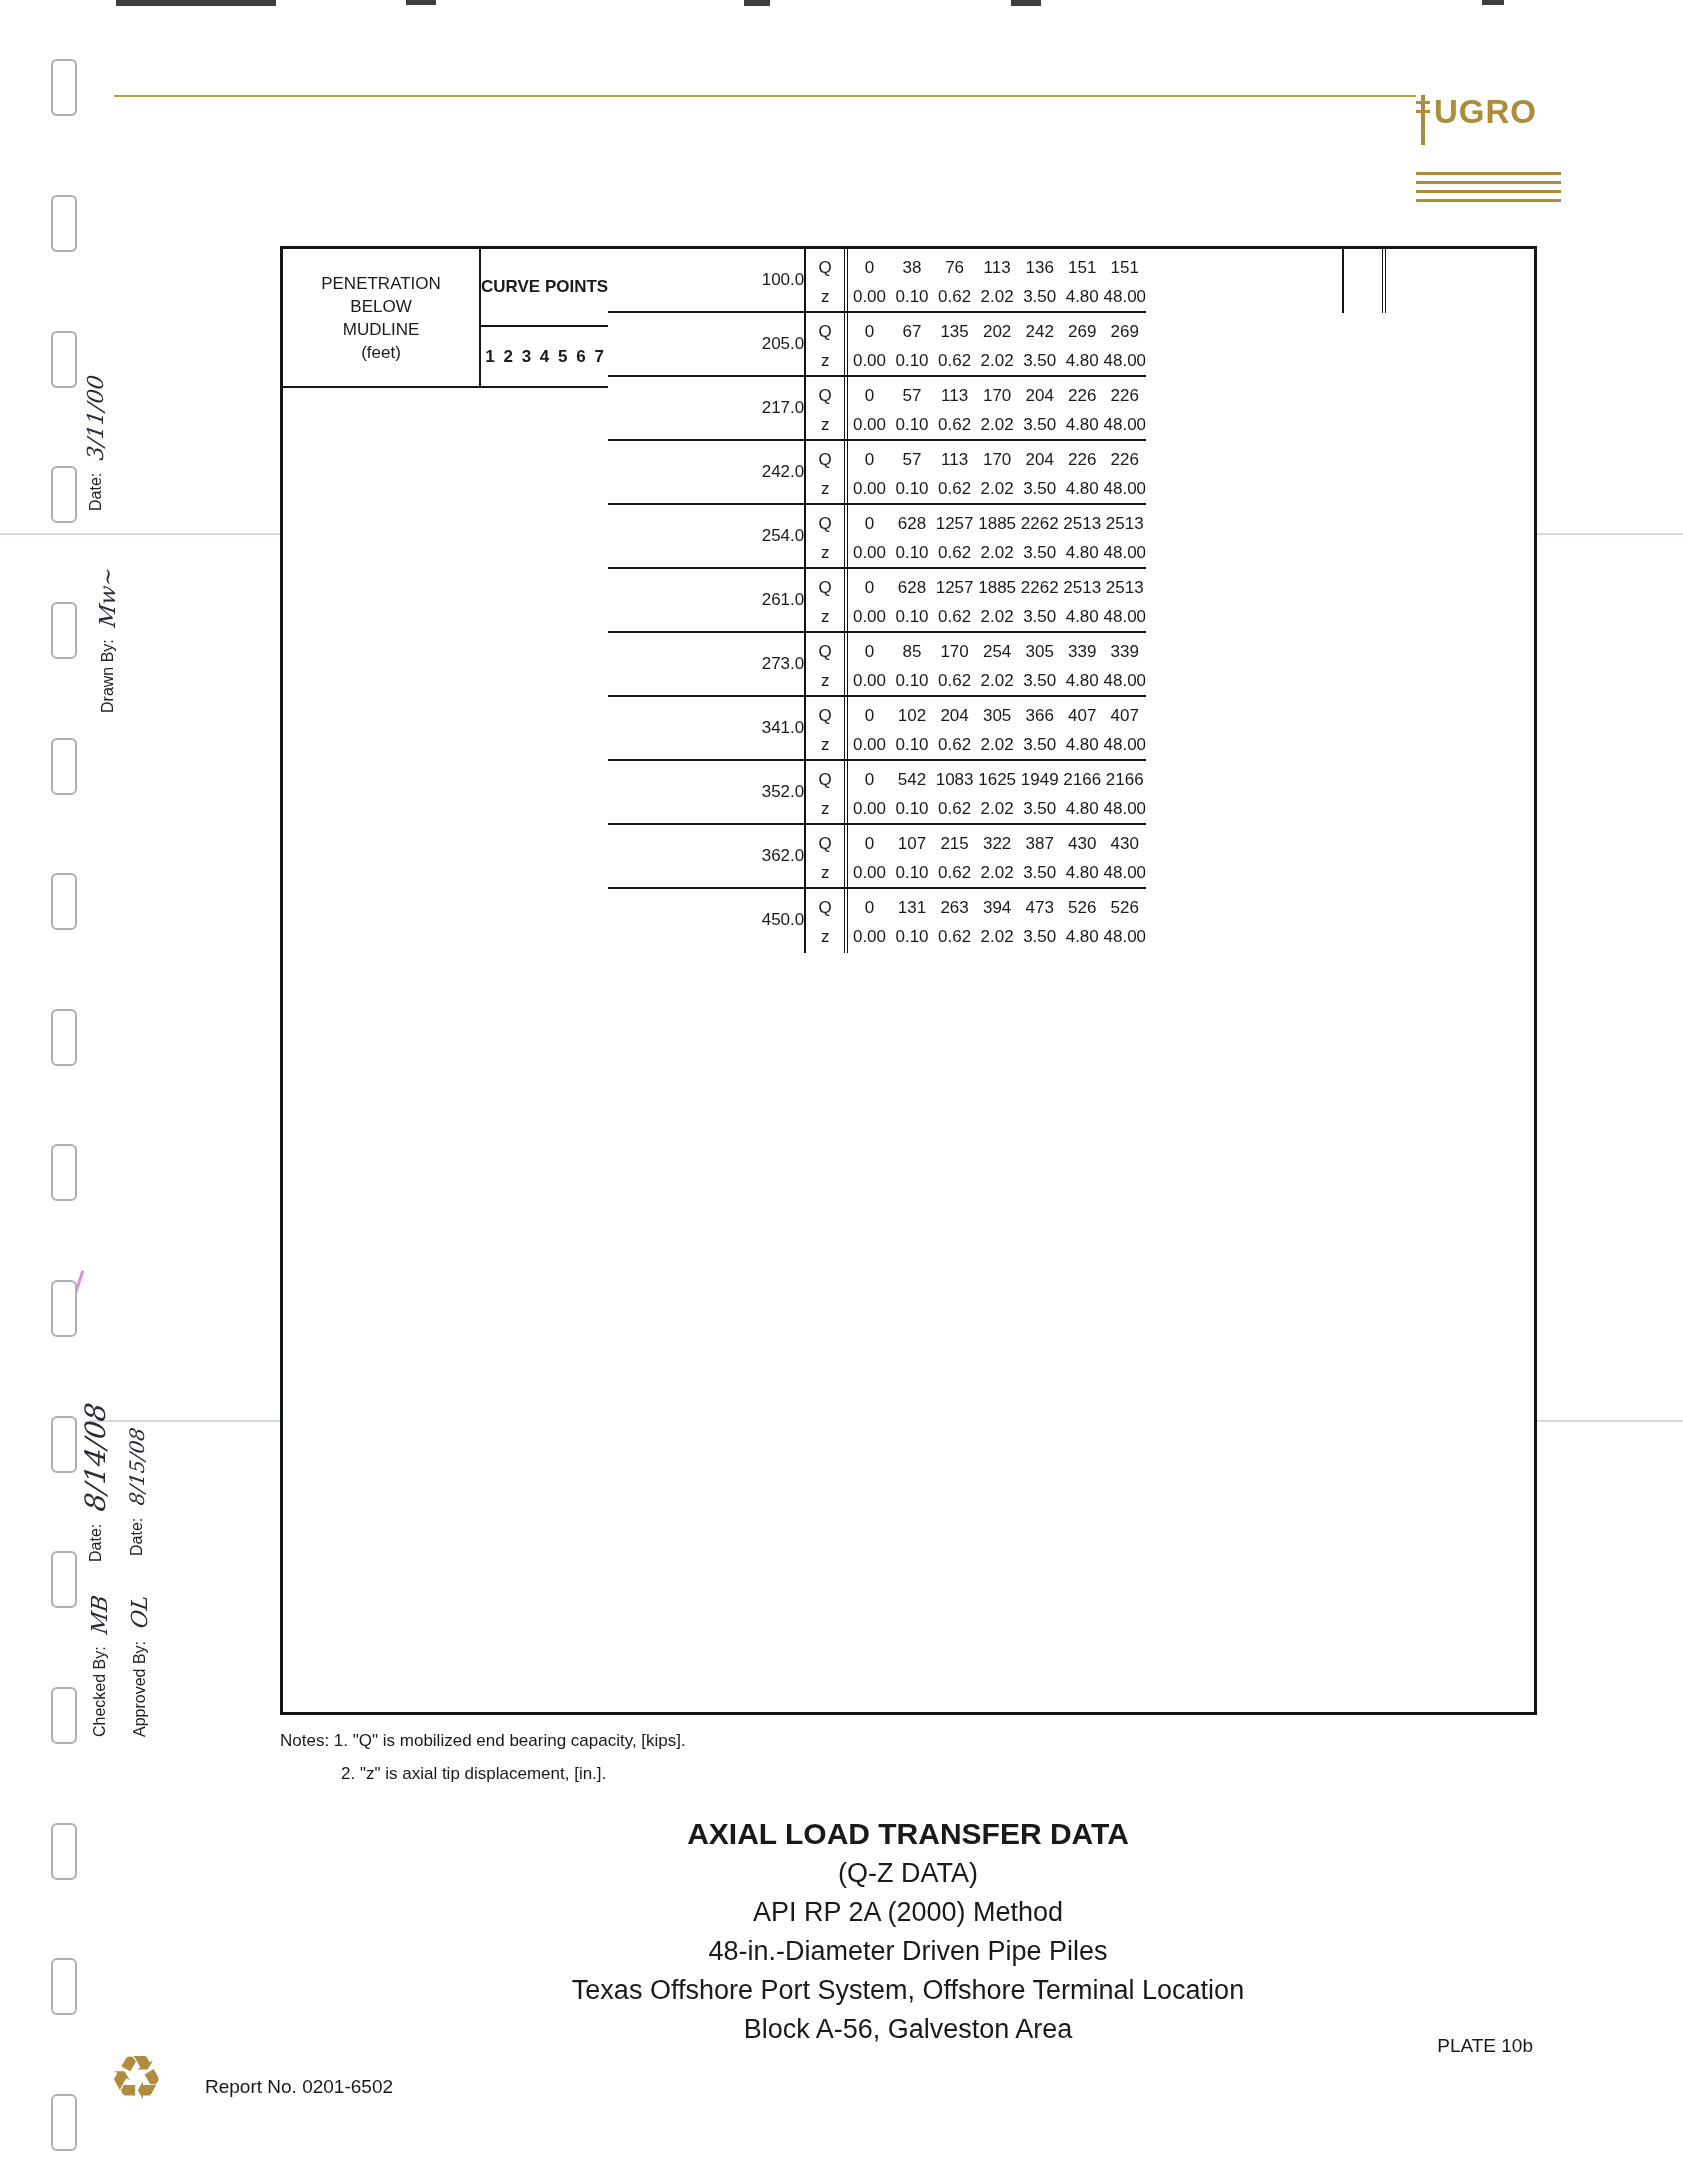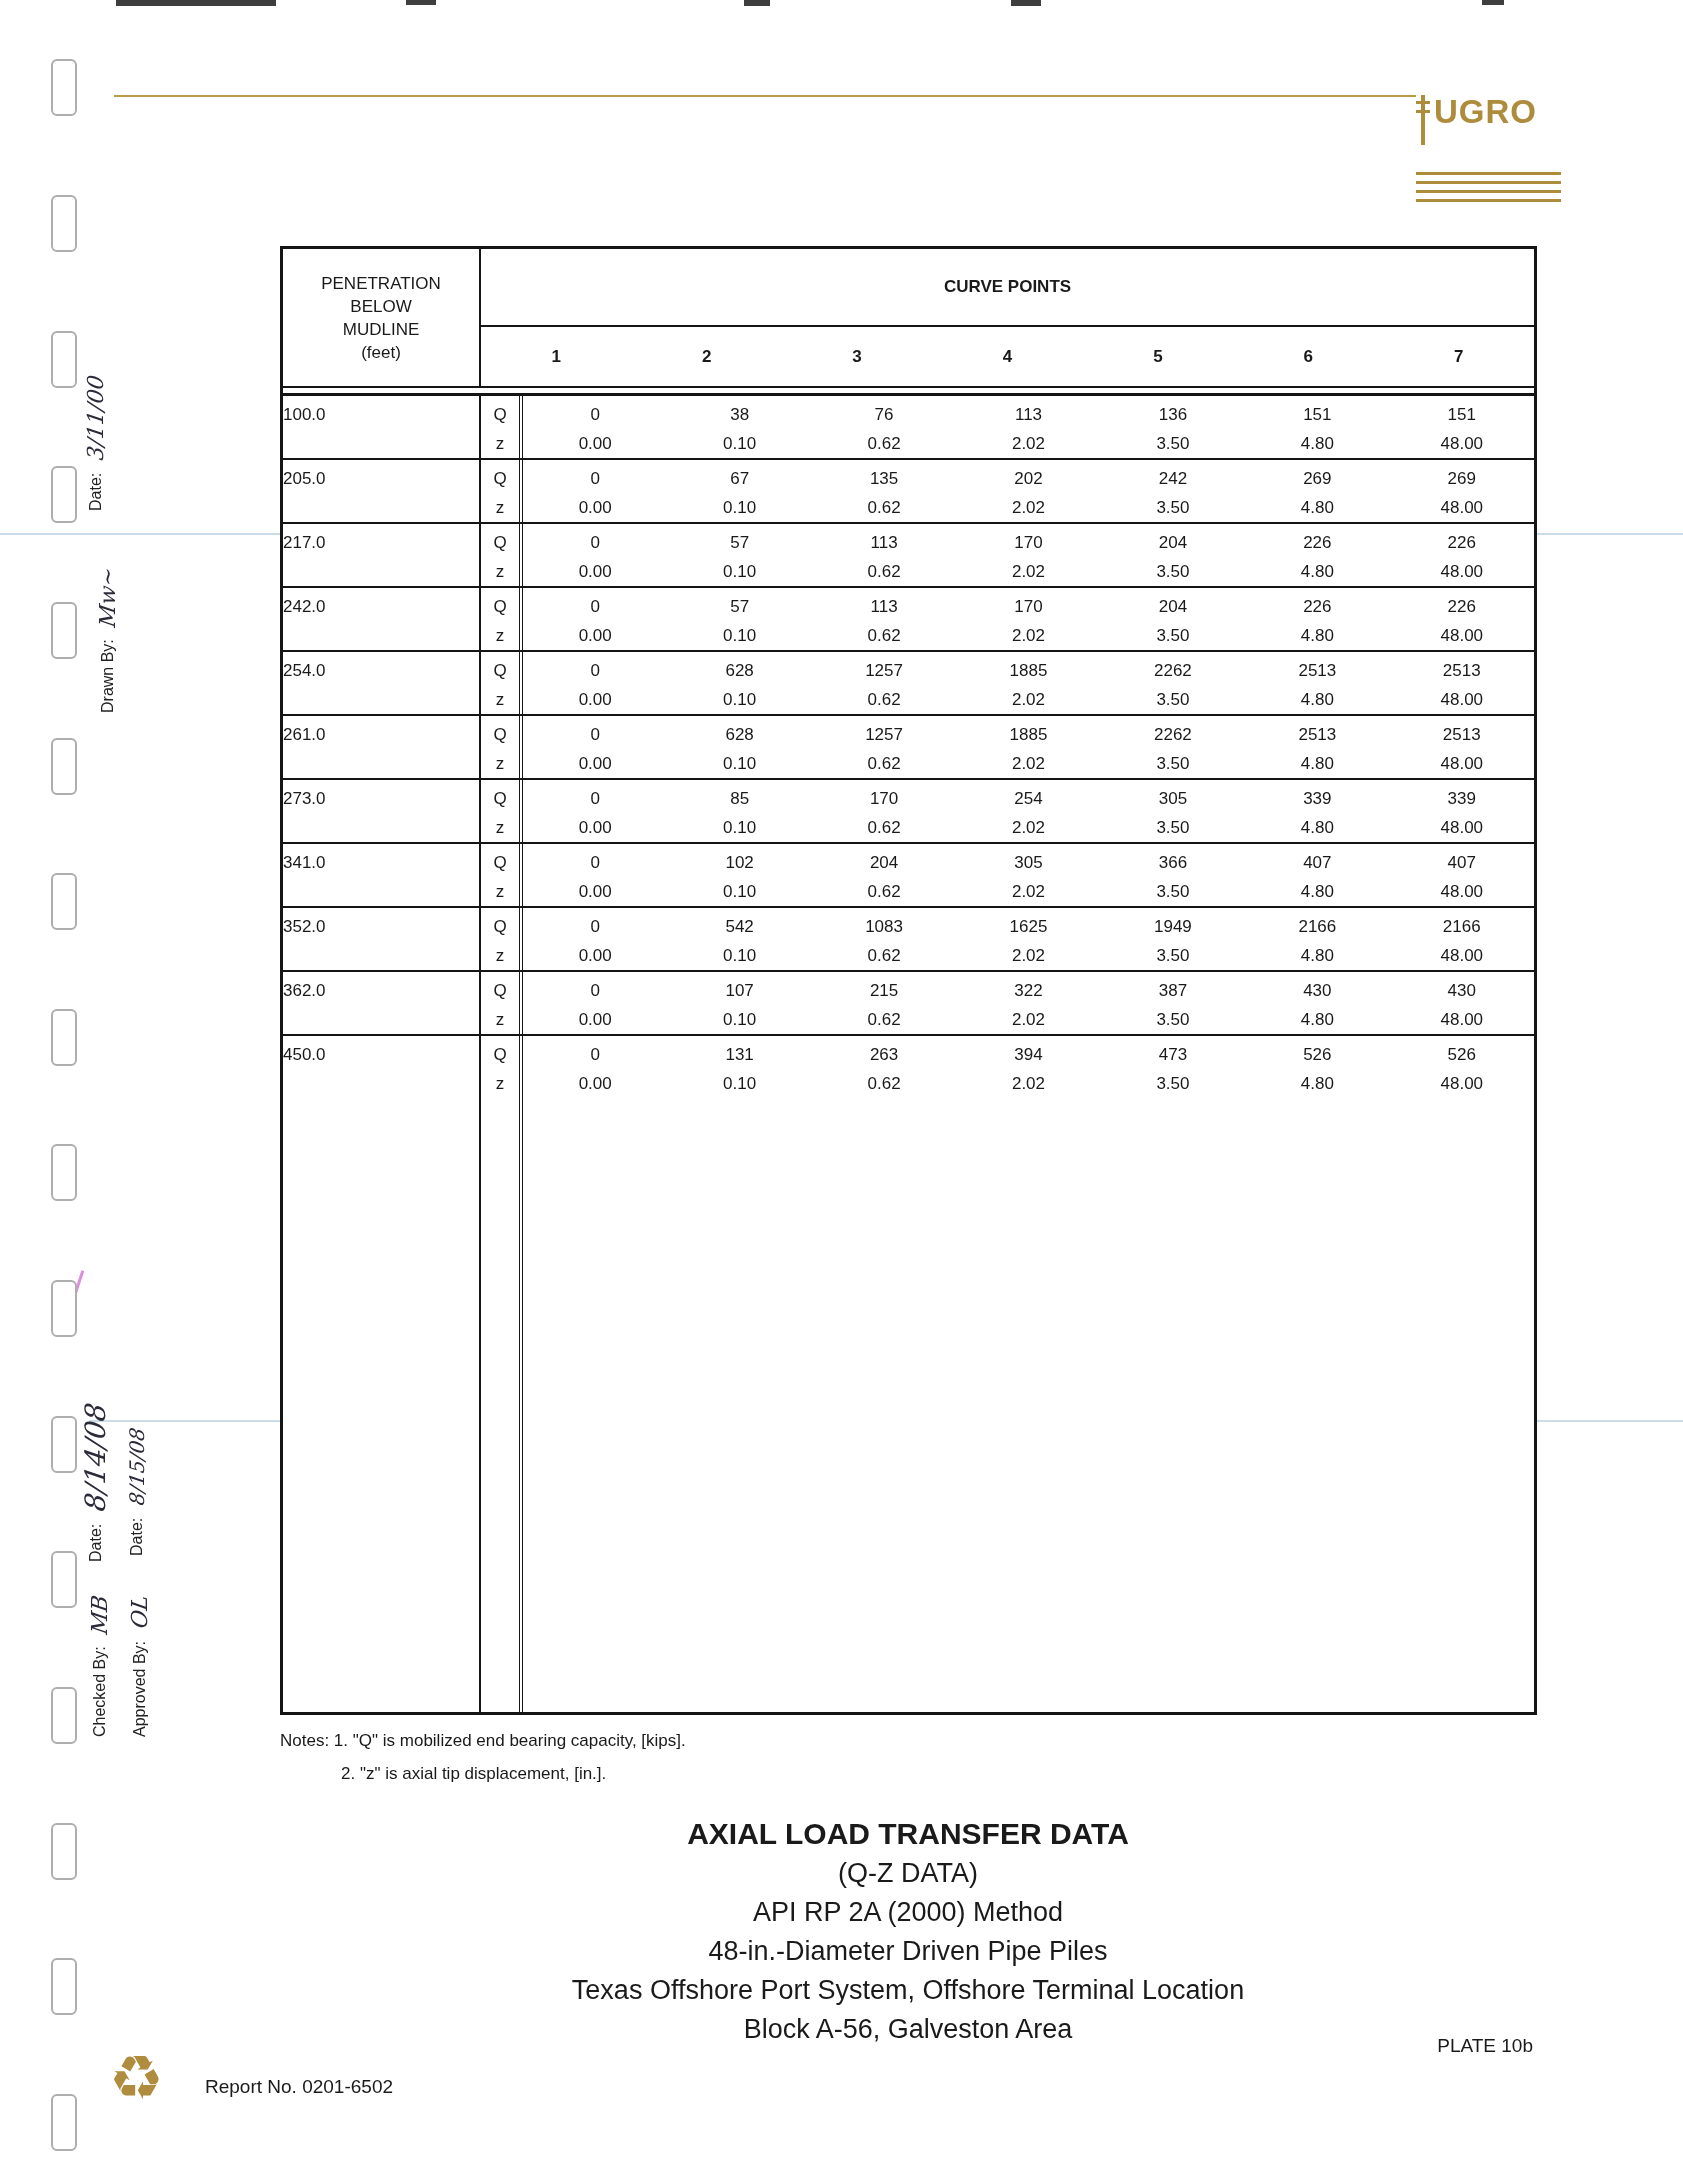--- a/index.html
+++ b/index.html
@@ -28,31 +28,31 @@
   
   .vtext { position:absolute; transform-origin:0 0; transform:rotate(-90deg); white-space:nowrap; height:32px; z-index:2; }
   .sb-label { font-size:16px; color:#222; vertical-align:middle; }
   .hw { font-family:"DejaVu Serif", serif; font-style:italic; color:#2a2a38; display:inline-block; transform:skewX(-8deg); margin-left:8px; vertical-align:middle; }
   .hw.big { font-size:28px; }
   .hw.med { font-size:22px; }
   .hw.sm  { font-size:20px; }
 
   
   .qz-table { position:absolute; left:280px; top:246px; width:1257px; height:1469px;
-              border:3px solid #151515; background:#fff; display:flex; flex-direction:column; z-index:1; font-size:17px; }
+              border:3px solid #151515; background:#fff; display:flex; flex-direction:row; z-index:1; font-size:17px; }
   .thead { display:flex; height:139px; border-bottom:2px solid #151515; flex:none; }
   .th-depth { width:198px; border-right:2px solid #151515; display:flex; flex-direction:column; justify-content:center; text-align:center; line-height:23px; }
   .th-curve { flex:1; display:flex; flex-direction:column;font-weight:bold; }
   .cp-label { flex:1; display:flex; align-items:center; justify-content:center; border-bottom:2px solid #151515; }
   .cp-nums { height:59px; display:grid; grid-template-columns:repeat(7,1fr); align-items:center; text-align:center; }
   .header-sep { height:8px; border-bottom:3px solid #151515; flex:none; }
   .t-rows { flex:none; }
   .trow { display:flex; height:64px; border-bottom:2px solid #151515; }
   .trow.nolb { border-bottom:none; }
-  .cell-depth { width:198px; border-right:2px solid #151515; text-align:left; padding-top:4px; line-height:29px; }
+  .cell-depth { width:198px; border-right:2px solid #151515; text-align:right; padding-top:16px; line-height:29px; }
   .cell-qz { width:42px; border-right:4px double #151515; text-align:center; padding-top:4px; line-height:29px; }
   .cell-vals { flex:1; display:grid; grid-template-columns:repeat(7,1fr); grid-auto-rows:29px; padding-top:4px; }
   .cell-vals div { text-align:center; line-height:29px; }
   .filler { flex:1; border-bottom:none; }
 
   
   .notes { position:absolute; left:280px; top:1729px; font-size:17px; line-height:23px; z-index:2; }
   .notes .n2 { margin-left:61px; margin-top:10px; }
   .title-block { position:absolute; left:280px; top:1788px; width:1256px; text-align:center; z-index:2; }
   .title-block .t1 { font-weight:bold; font-size:30px; line-height:40px;margin-top:26px; }

